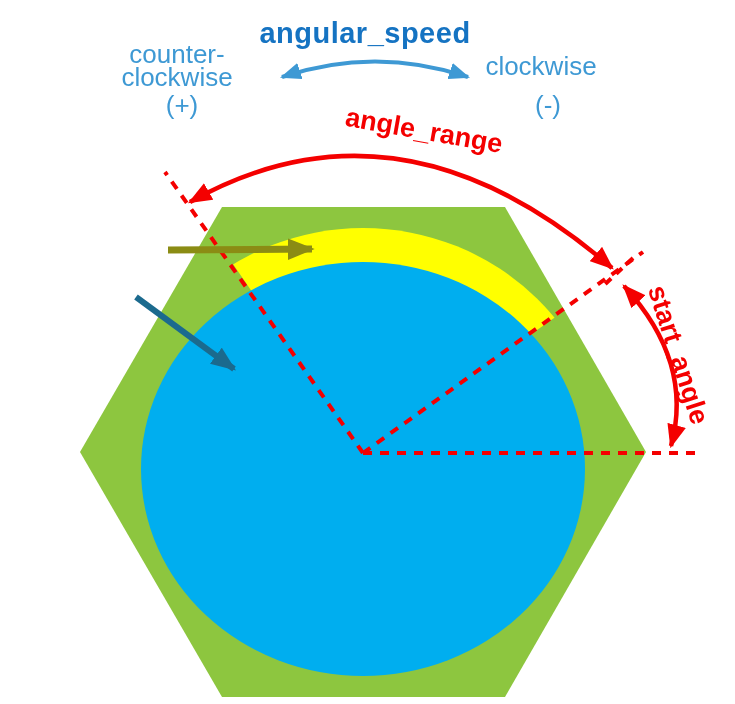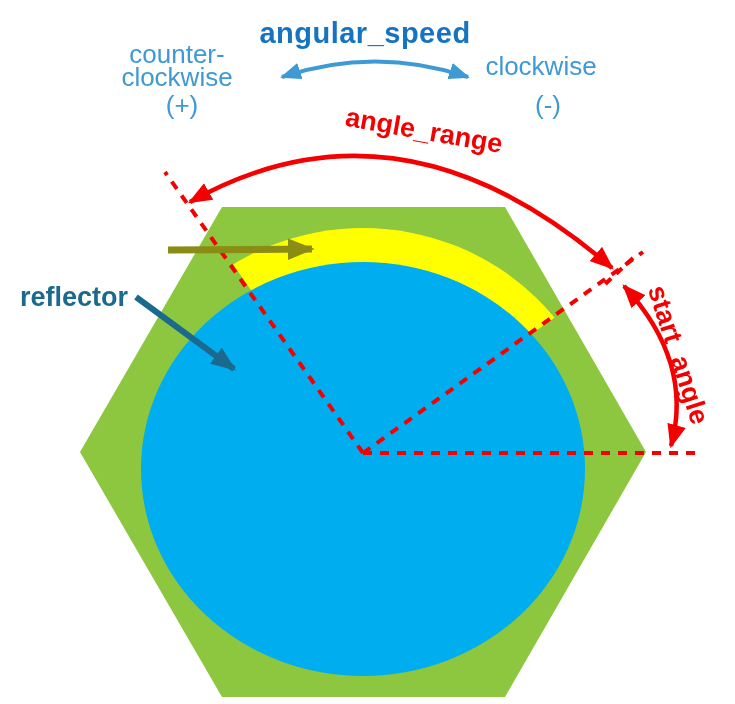--- a/index.html
+++ b/index.html
@@ -75,15 +75,14 @@
   <div class="lbl lbl-light-blue" style="left:182px;top:105px;">(+)</div>
 
   <div class="lbl lbl-light-blue" style="left:541px;top:66px;">clockwise</div>
   <div class="lbl lbl-light-blue" style="left:548px;top:105px;">(-)</div>
 
   <div class="lbl lbl-red lbl-angle-range" style="left:424px;top:131px;">angle_range</div>
 
   <div class="lbl lbl-red lbl-start-angle" style="left:678px;top:355px;">start_angle</div>
 
 
-  <div class="lbl lbl-teal" style="left:74px;top:297px;">reflector</div>
 
 </div>
 
 </body></html>

